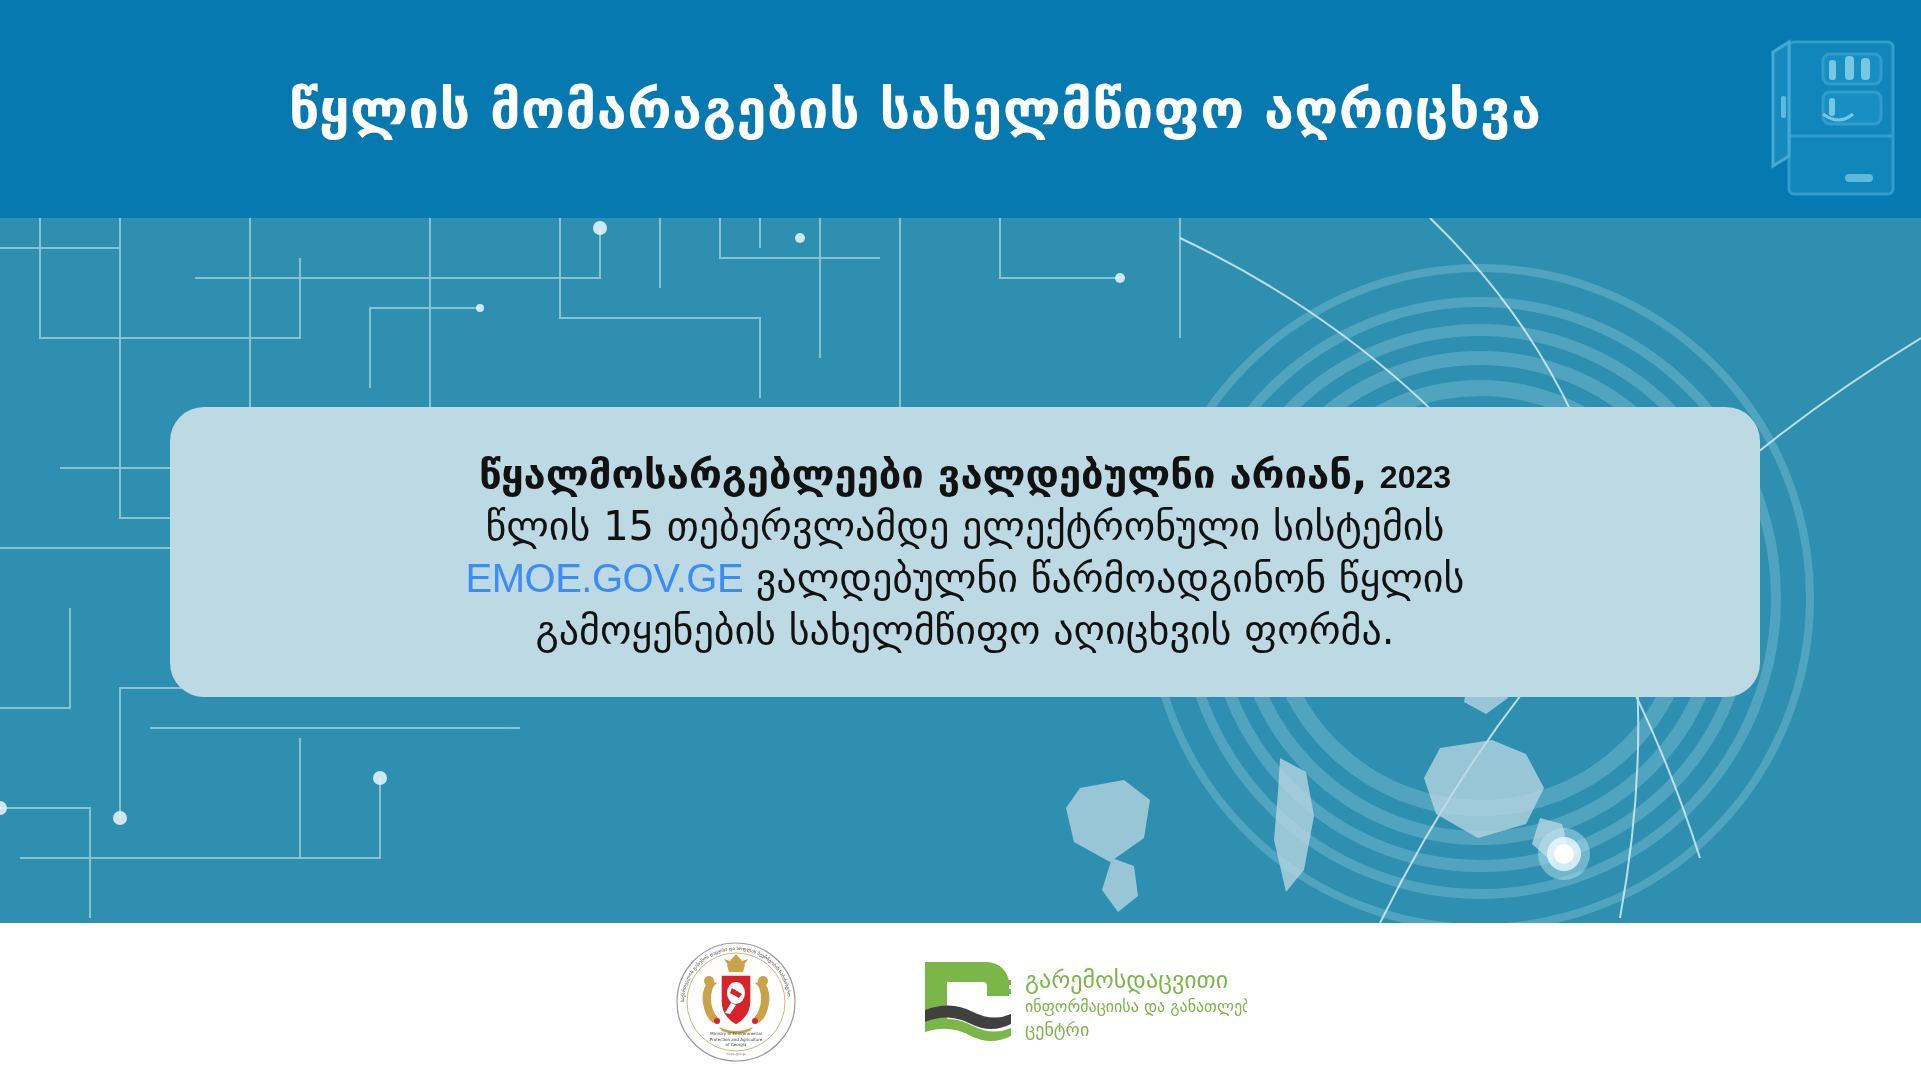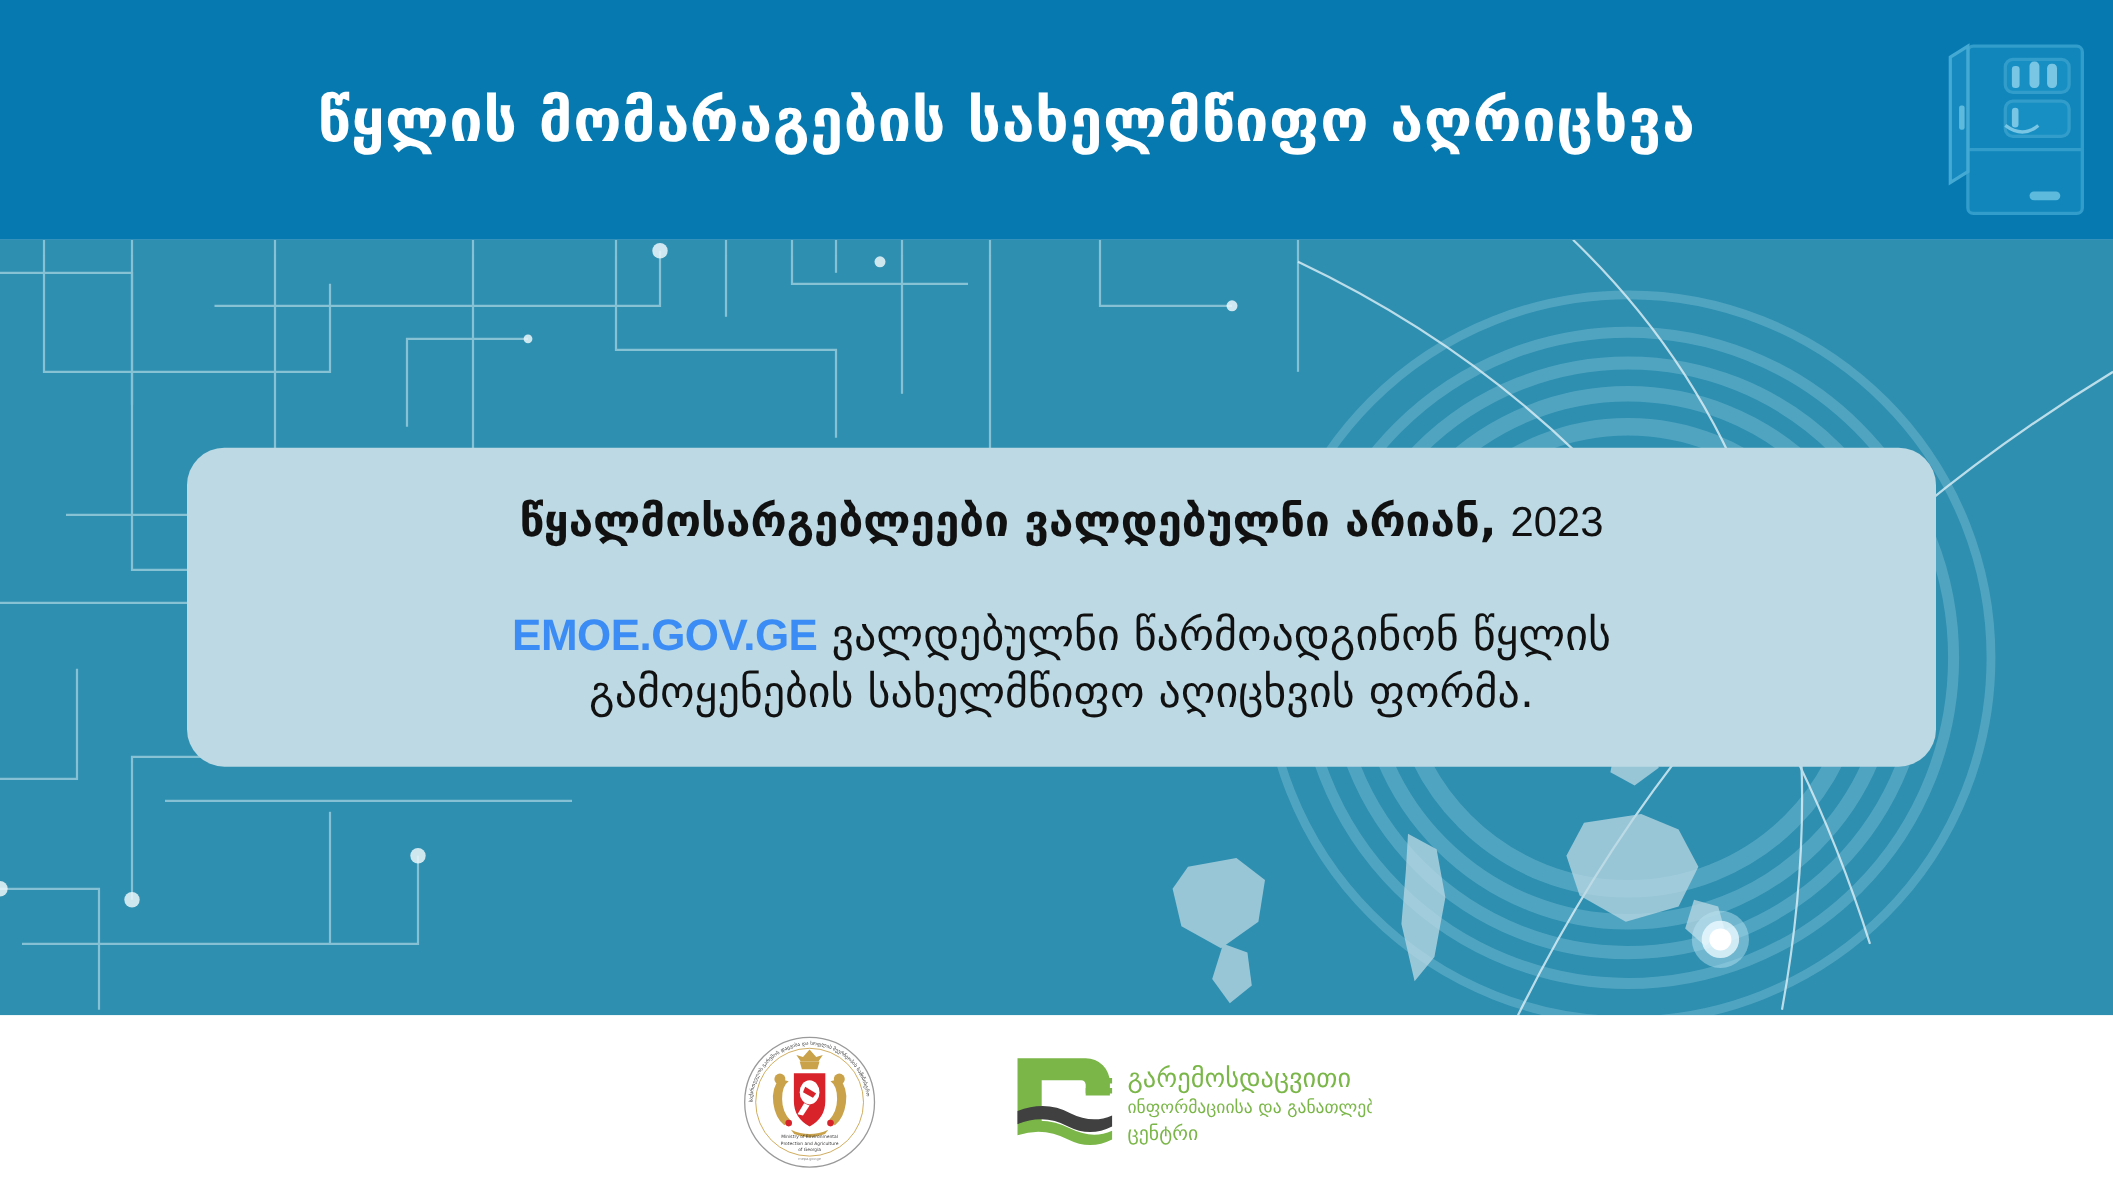--- a/index.html
+++ b/index.html
@@ -89,27 +89,27 @@
     color: #111111;
     font-size: 40px;
     line-height: 1.30;
     font-weight: normal;
     max-width: 1340px;
   }
   .card-text .strong {
     font-weight: bold;
   }
   .card-text .year {
-    font-weight: normal;
+    font-weight: bold;
     font-family: "Liberation Sans", sans-serif;
-    font-size: 38px;
+    font-size: 32px;
   }
   .card-text .link {
     color: #3b8cf5;
-    font-weight: bold;
+    font-weight: normal;
     font-family: "Liberation Sans", sans-serif;
     letter-spacing: -0.5px;
   }
 
   
   .footer {
     position: absolute;
     left: 0;
     top: 923px;
     width: 1921px;
@@ -228,21 +228,21 @@
         <circle cx="1564" cy="636" r="17" fill="#eaf9ff" opacity="0.8"></circle>
         <circle cx="1564" cy="636" r="10" fill="#ffffff"></circle>
       </g>
     </svg>
   </div>
 
   <div class="info-card">
     <div class="card-text">
       <span class="strong">წყალმოსარგებლეები ვალდებულნი არიან,</span>
       <span class="year">2023</span><br>
-      <br>
+      <span>წლის 15 თებერვლამდე ელექტრონული სისტემის</span><br>
       <span class="link">EMOE.GOV.GE</span>
       <span>ვალდებულნი წარმოადგინონ წყლის</span><br>
       <span>გამოყენების სახელმწიფო აღიცხვის ფორმა.</span>
     </div>
   </div>
 
   <div class="footer">
 
     <div class="logo">
       <svg class="logo-seal" viewBox="0 0 122 122">

